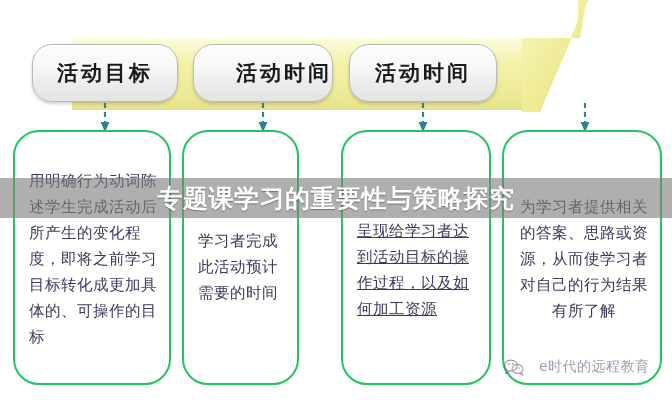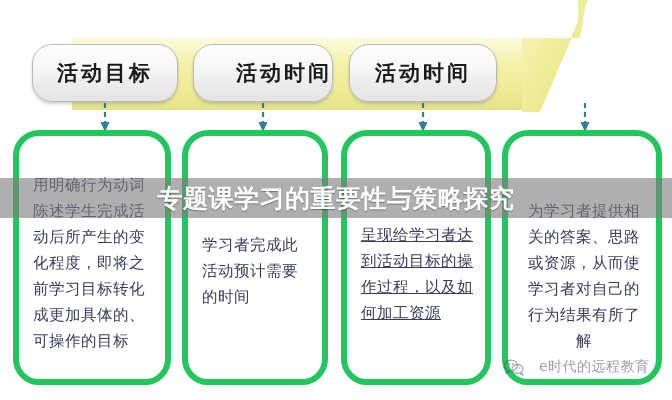--- a/index.html
+++ b/index.html
@@ -65,27 +65,27 @@
   #connector-0 { left: 98px; }
   #connector-1 { left: 256px; }
   #connector-2 { left: 416px; }
   #connector-3 { left: 578px; }
 
   
   .content-box {
     position: absolute;
     top: 130px;
     height: 255px;
-    border: 6px solid #22c55e;
+    border: 2px solid #22c55e;
     border-radius: 26px;
     background: #ffffff;
     overflow: hidden;
   }
   #content-box-0 { left: 13px;  width: 158px; }
-  #content-box-1 { left: 182px; width: 146px; padding-left: 36px; }
+  #content-box-1 { left: 182px; width: 117px; padding-left: 36px; }
   #content-box-2 { left: 341px; width: 150px; }
   #content-box-3 { left: 502px; width: 160px; text-align: center; }
 
   .content-text {
     position: absolute;
     left: 14px;
     right: 10px;
     top: 36px;
     font-family: "Liberation Serif", "DejaVu Serif", serif;
     font-size: 15.5px;

